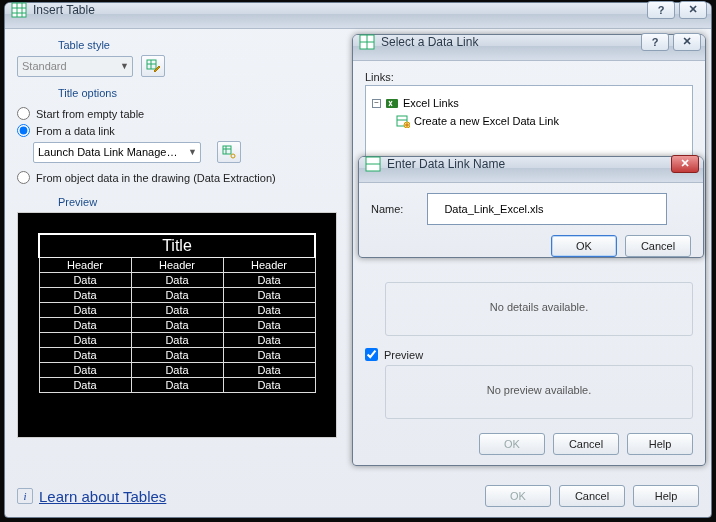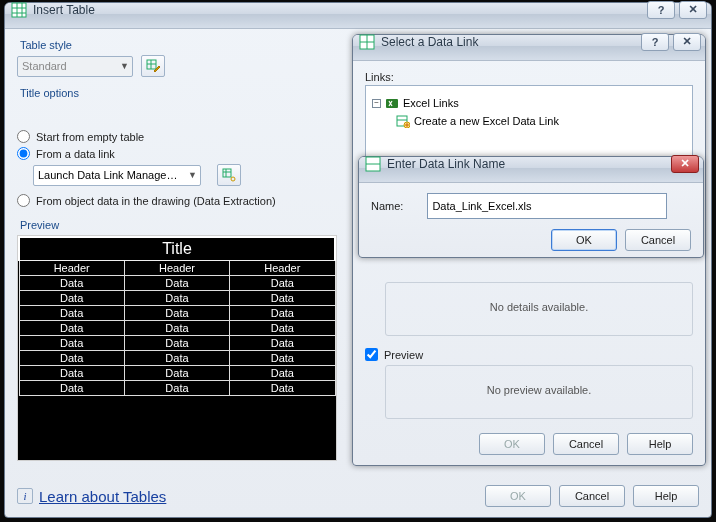--- a/index.html
+++ b/index.html
@@ -9,51 +9,51 @@
     .titlebar { display: flex; align-items: center; height: 26px; padding: 0 4px 12px 6px; background: linear-gradient(to bottom, #e3e9f1 0%, #cfd8e4 45%, #bfcad8 46%, #d5dee9 100%); border-bottom: 1px solid #b0bccb; border-radius: 5px 5px 0 0; }
     .titlebar svg.app-ico { margin-right: 6px; }
     .titlebar .title { color: #2a3a4a; font-size: 12px; flex: 1; }
     .tb-btns { display: flex; gap: 4px; }
     .tb-btn { width: 28px; height: 18px; background: linear-gradient(to bottom, #f8fbff, #dde5ef); border: 1px solid #8ea0b6; border-radius: 3px; display: flex; align-items: center; justify-content: center; color: #3a4a5f; font-weight: bold; font-size: 11px; }
     .tb-btn.red { background: linear-gradient(to bottom, #e99, #c23a3a); border-color: #8a1f1f; color: #fff; }
 
     .client { padding: 10px 12px; }
     fieldset { border: 1px solid #c8d0da; border-radius: 3px; padding: 6px 10px 10px 10px; margin-bottom: 6px; margin-left: 20px; }
     fieldset > legend, .fs-label { color: #1a4a8a; font-size: 11px; padding: 0 3px; margin-bottom: 4px; }
-    .fs-label { margin-bottom: 4px; display:block; }
+    .fs-label { margin-bottom: 4px; display:block;margin-left:38px; }
 
     .row { display: flex; align-items: center; gap: 8px; }
     .select { height: 21px; background: #fff; border: 1px solid #9fb2c8; border-radius: 2px; display:flex; align-items:center; padding: 0 4px; position: relative; min-width: 110px; }
     .select.disabled { background: #eef1f4; color: #888; }
     .select .chev { position: absolute; right: 3px; color: #555; font-size: 9px; }
     .icon-btn { width: 24px; height: 22px; background: linear-gradient(to bottom,#fbfcfe,#e5eaf2); border: 1px solid #9fb2c8; border-radius: 2px; display:flex; align-items:center; justify-content:center; }
     .radio-row { display:flex; align-items:center; gap:6px; margin: 4px 0; }
     .radio-row input { margin:0; }
     .sub-row { margin-left: 16px; display:flex; align-items:center; gap:16px; margin-top:4px; }
 
-    .preview-box { border:1px solid #cfcfcf; background:#000; height: 226px; padding:0; }
+    .preview-box { border:1px solid #cfcfcf; background:#000; height: 226px; padding:20px; }
     .pv-table { width: 100%; border-collapse: collapse; color:#fff; font-family: "Lucida Console", monospace; font-size: 12px; }
     .pv-title td { text-align:center; font-size: 16px; padding: 2px 0; border:1px solid #eee; border-top:2px solid #fff; border-left:2px solid #fff; border-right:2px solid #fff;}
     .pv-head td { text-align:center; border:1px solid #ddd; padding:1px 0; }
     .pv-row td { text-align:center; border:1px solid #ddd; padding:1px 0; }
     .link-row { display:flex; align-items:center; gap:6px; margin-top:8px; }
     .link-row a { color:#1840a0; text-decoration: underline; font-size:15px; }
     .info-ico { width:16px; height:16px; border:1px solid #9fb2c8; border-radius:2px; display:flex; align-items:center; justify-content:center; color:#1840a0; font-family: Georgia, serif; font-style: italic; }
 
     .btn { height: 22px; min-width: 66px; padding: 0 10px; background: linear-gradient(to bottom,#fdfefe,#e4e9f0); border:1px solid #8fa3b9; border-radius:3px; color:#222; display:inline-flex; align-items:center; justify-content:center; }
     .btn.disabled { color:#9aa; }
     .btn.default { border-color:#3c7bd4; box-shadow: 0 0 0 1px #bcd6f5 inset; }
     .btn-row { display:flex; gap:8px; justify-content:flex-end; margin-top:8px; }
 
     .tree { margin: 4px 0 0 2px; }
     .tree-row { display:flex; align-items:center; gap:4px; height:18px; }
     .sq { width:9px; height:9px; border:1px solid #7a8a9a; display:flex; align-items:center; justify-content:center; font-size:8px; line-height:1; color:#333; background:#fff;}
     .faded-text { color:#555; text-align:center; padding: 12px 0; }
     .cbx-row { display:flex; align-items:center; gap:6px; margin-top:6px;}
-    input[type=text].field { height:26px; border:1px solid #7f98b5; padding:0 4px; width: 240px; background:#fff; }
+    input[type=text].field { height:32px; border:1px solid #7f98b5; padding:0 16px; width: 240px; background:#fff; }
     .lbl { color:#222; }
   </style>
 </head>
 <body>
 
 <div class="window" style="left:4px; top:2px; width:708px; height:516px;">
   <div class="titlebar">
     <svg class="app-ico" width="16" height="16">
         <rect x="1" y="1" width="14" height="14" fill="#fff" stroke="#2a6"></rect>
         <line x1="1" y1="6" x2="15" y2="6" stroke="#2a6"></line>
@@ -82,21 +82,21 @@
             <svg width="14" height="14">
                 <rect x="1" y="1" width="9" height="9" fill="none" stroke="#2a6"></rect>
                 <line x1="1" y1="5" x2="10" y2="5" stroke="#2a6"></line>
                 <line x1="5" y1="1" x2="5" y2="10" stroke="#2a6"></line>
                 <path d="M8 12 L13 7 L14 8 L9 13 Z" fill="#c90" stroke="#a70"></path>
               </svg>
           </div>
         </div>
 
         <span class="fs-label">Title options</span>
-        <div style="margin-bottom:8px;margin-top:23px;">
+        <div style="margin-bottom:8px;">
           <label class="radio-row">
               <input type="radio" name="io" style="">
               <span class="lbl">Start from empty table</span>
             </label>
           <label class="radio-row">
               <input type="radio" name="io" checked="" style="">
               <span class="lbl">From a data link</span>
             </label>
           <div class="sub-row">
             <div class="select" style="width:168px;">

